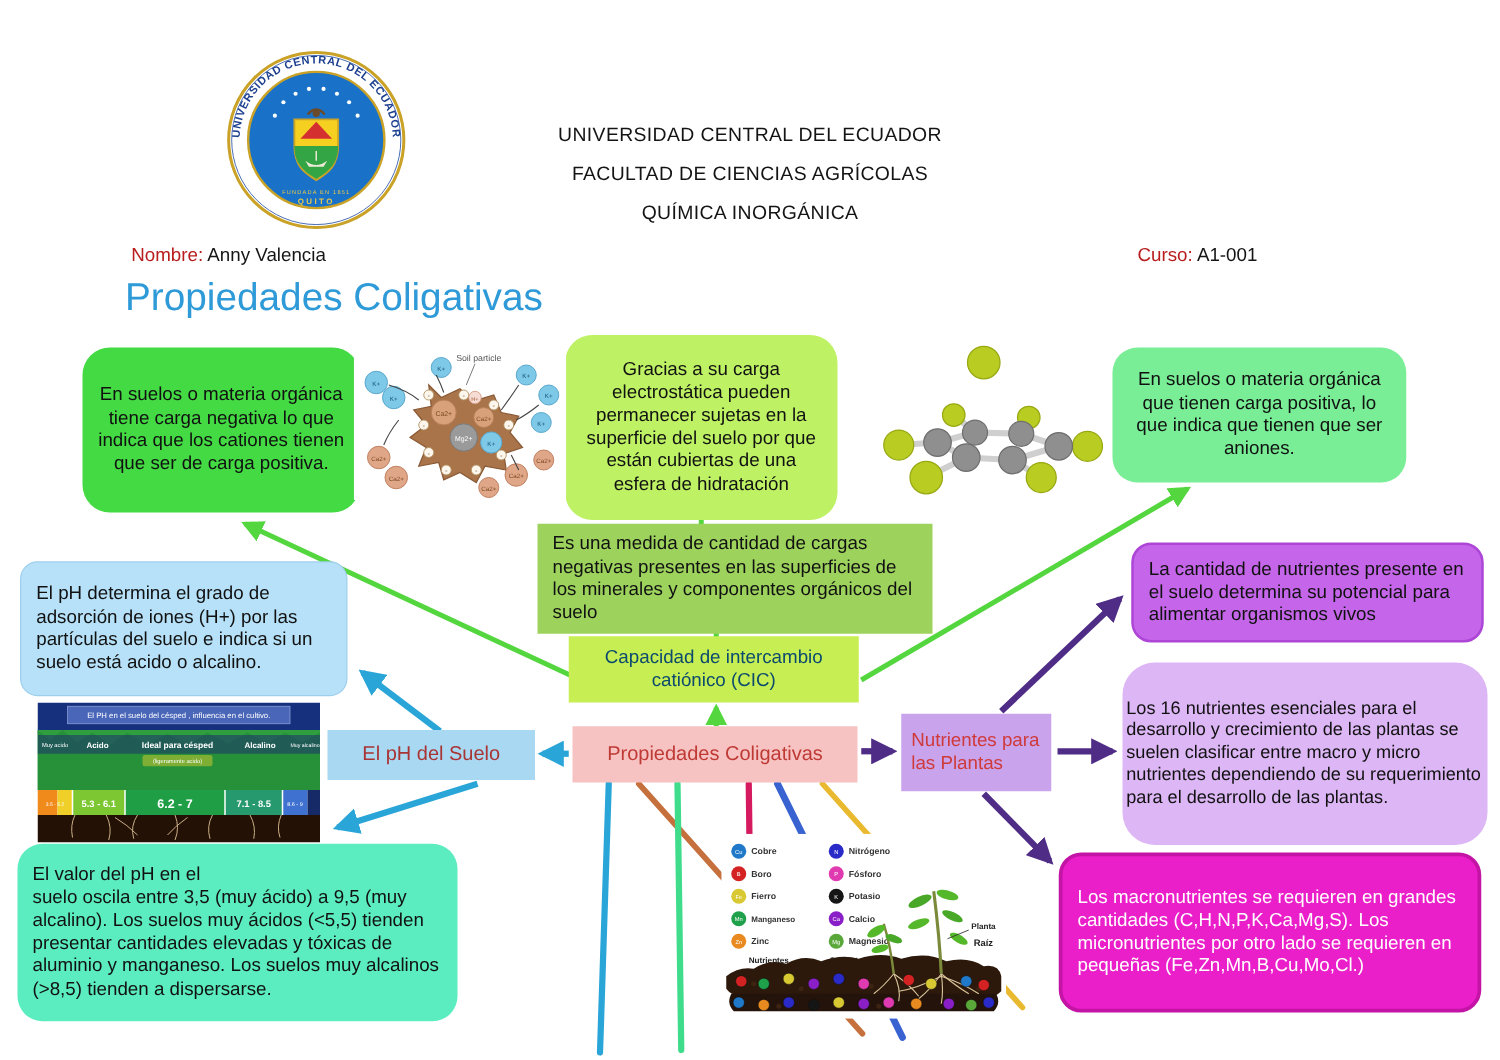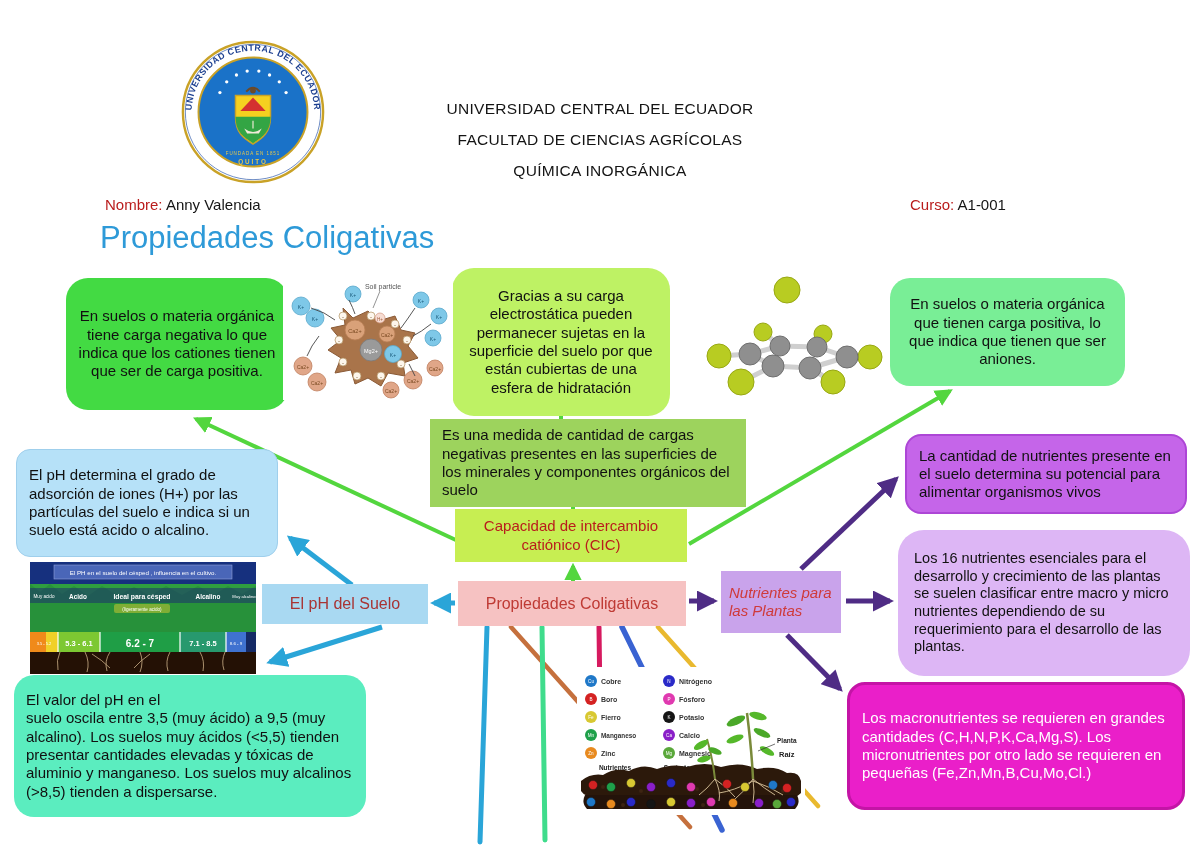--- a/index.html
+++ b/index.html
@@ -11,27 +11,27 @@
   .hdr{left:0;width:1200px;text-align:center;font-size:15.5px;color:#141414;letter-spacing:.3px;}
   .lbl{font-size:15px;color:#151515;}
   .lbl .red{color:#b91c1c;}
   .ttl{left:100px;top:220px;font-size:31px;color:#2e9ad8;}
   .node{display:flex;align-items:center;font-size:15px;line-height:1.22;color:#111;padding:8px 12px;}
   .ctr{justify-content:center;text-align:center;}
   .boxA{left:66px;top:278px;width:222px;height:132px;background:#43da43;border-radius:22px;}
   .boxB{left:452px;top:268px;width:218px;height:148px;background:#bef264;border-radius:22px;}
   .boxC{left:890px;top:278px;width:235px;height:108px;background:#79ee96;border-radius:20px;}
   .boxD{left:430px;top:419px;width:316px;height:88px;background:#9dd35d;padding:8px 12px;}
-  .boxE{left:455px;top:509px;width:232px;height:53px;background:#c7ee52;color:#b91c1c;}
+  .boxE{left:455px;top:509px;width:232px;height:53px;background:#c7ee52;color:#0c4a6e;}
   .boxF{left:16px;top:449px;width:262px;height:108px;background:#b6e1f8;border:1px solid #9fcfec;border-radius:14px;}
   .boxG{left:262px;top:584px;width:166px;height:40px;background:#a9d9f2;color:#a83434;font-size:16px;}
   .boxH{left:458px;top:581px;width:228px;height:45px;background:#f6c2c2;color:#bf3a34;font-size:16px;}
-  .boxI{left:721px;top:571px;width:120px;height:62px;background:#c9a3eb;color:#cf3a3a;padding:4px 8px;font-size:15px;font-style:italic;}
+  .boxI{left:721px;top:571px;width:120px;height:62px;background:#c9a3eb;color:#cf3a3a;padding:4px 8px;font-size:15px;}
   .boxJ{left:905px;top:434px;width:282px;height:80px;background:#c565e9;border:2px solid #ad46d6;border-radius:16px;}
-  .boxK{left:898px;top:530px;width:292px;height:146px;background:#ddb6f5;border-radius:26px;font-size:14.5px;padding:10px 16px;}
+  .boxK{left:898px;top:530px;width:292px;height:146px;background:#ddb6f5;border-radius:26px;font-size:14.5px;padding:10px 3px;}
   .boxL{left:847px;top:682px;width:338px;height:128px;background:#ea1fc9;border:3px solid #c414a6;border-radius:18px;color:#fff;}
   .boxM{left:14px;top:675px;width:352px;height:142px;background:#5bedbf;border-radius:20px;white-space:pre-line;}
 </style>
 </head>
 <body>
 
 <div class="canvas">
 
   <svg class="arrows" width="1200" height="848" viewBox="0 0 1200 848">
     <defs>

